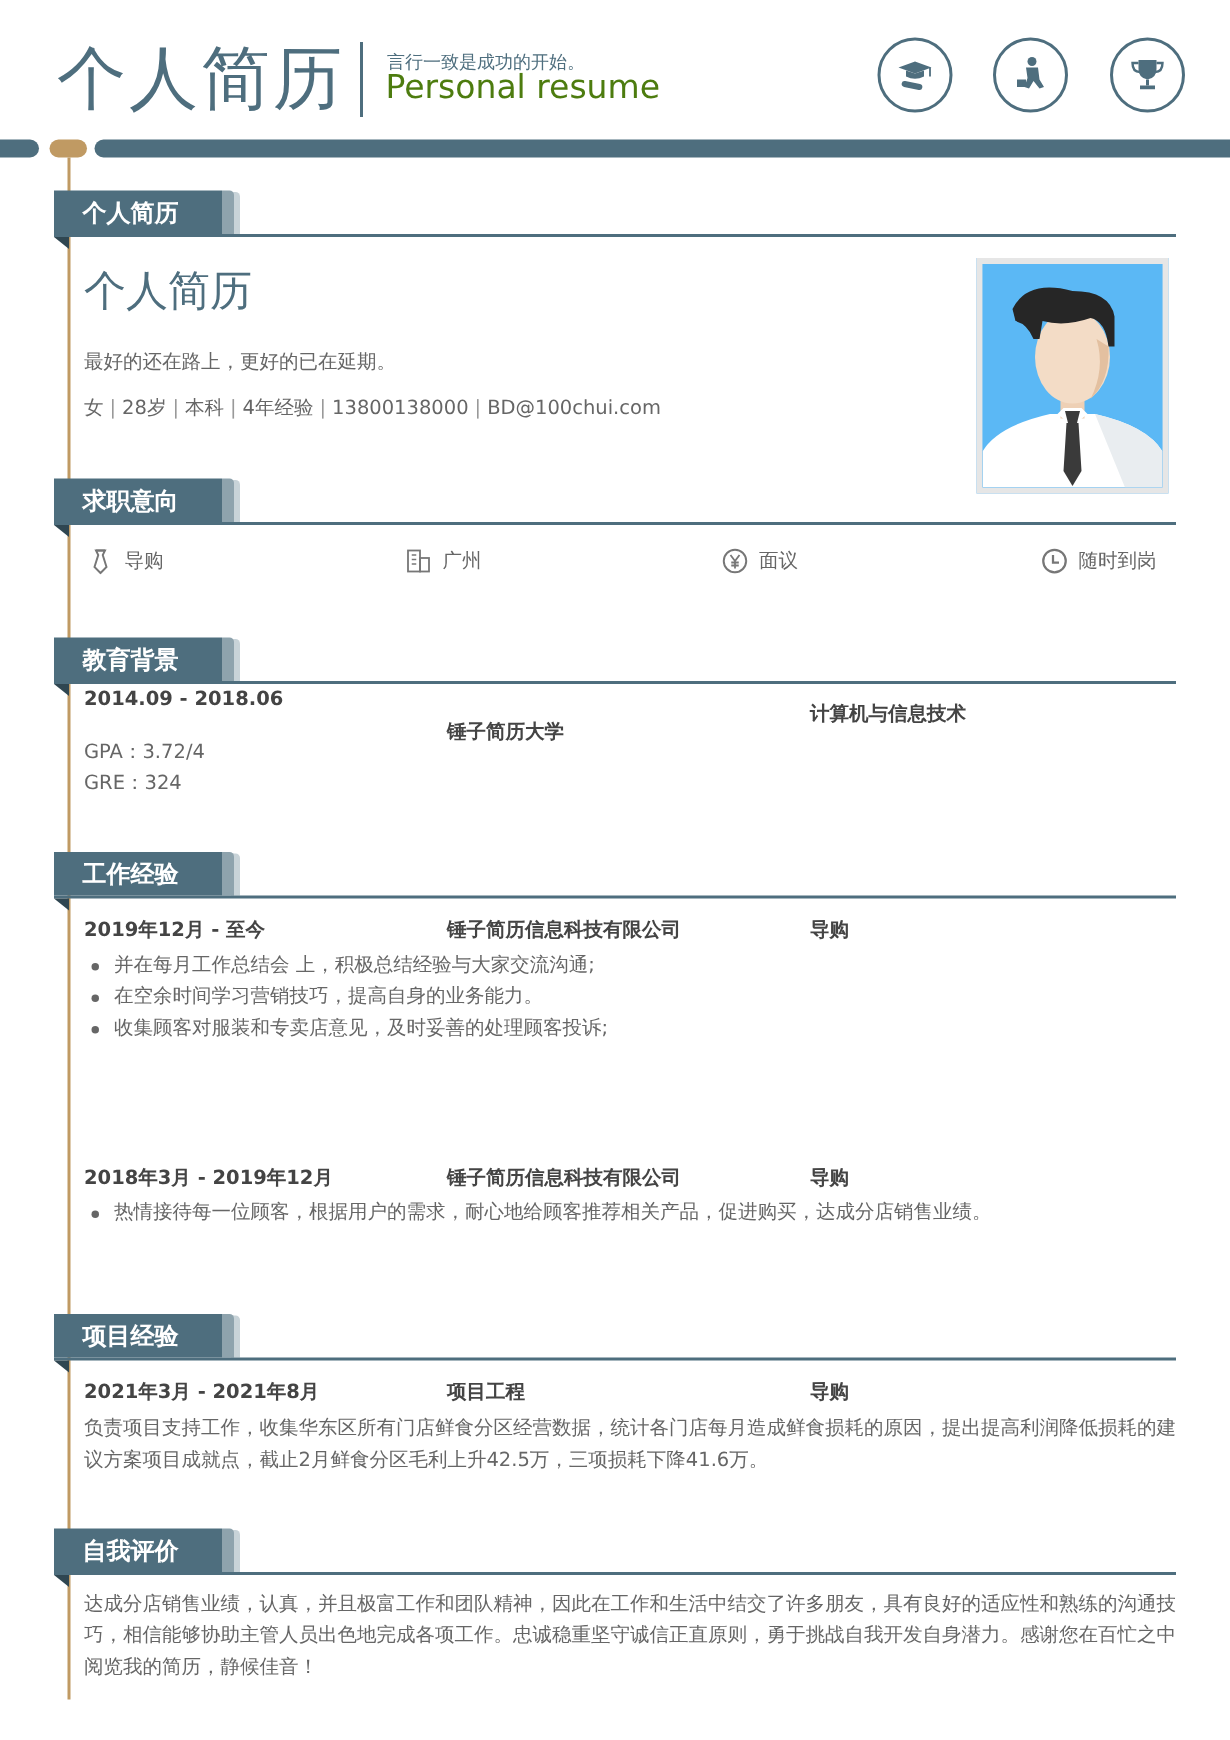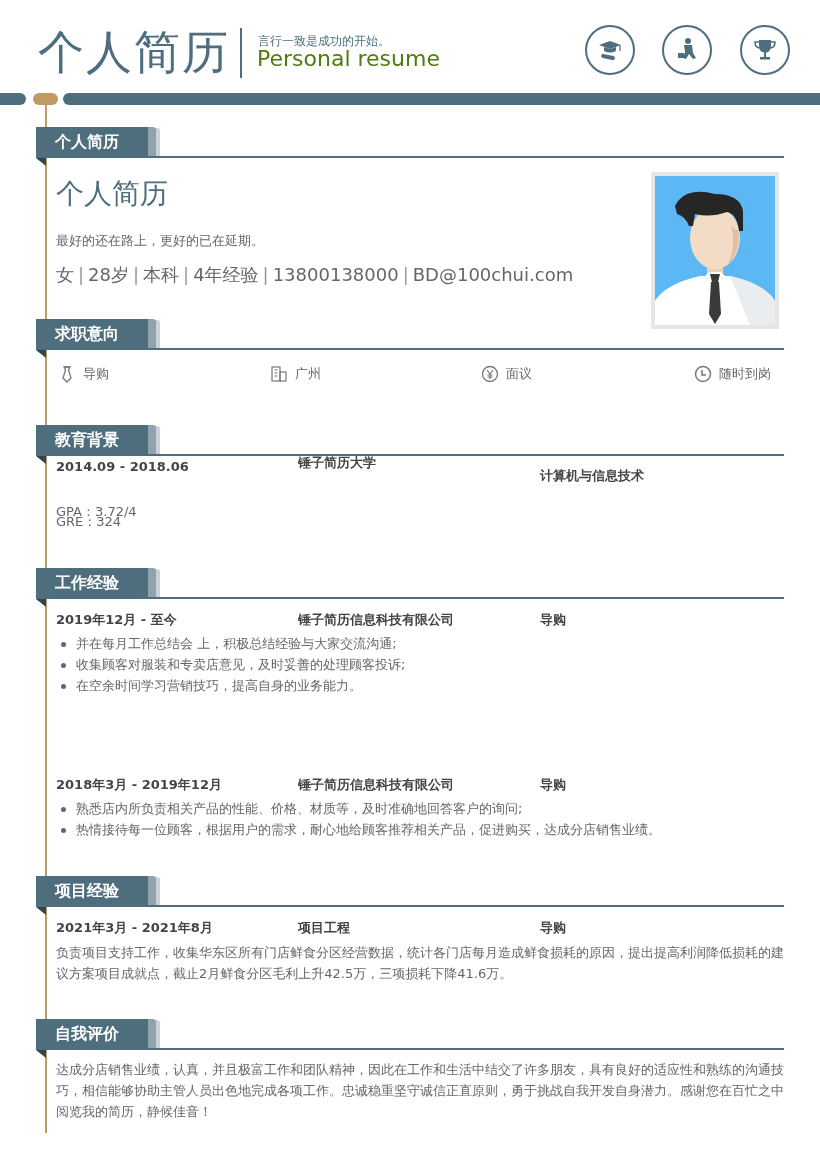--- a/index.html
+++ b/index.html
@@ -21,21 +21,21 @@
 
   .section-head { position: absolute; left: 36px; width: 748px; height: 32px; }
   .sh-tab { position: absolute; left: 0; top: 0; height: 29px; width: 112px; background: #4e6e7e; color: #fff; font-weight: bold; font-size: 16px; line-height: 29px; padding-left: 19px; }
   .sh-shadow1 { position: absolute; left: 112px; top: 0; width: 8px; height: 29px; background: #8ea3ad; border-radius: 0 3px 0 0; }
   .sh-shadow2 { position: absolute; left: 118px; top: 1px; width: 6px; height: 28px; background: #c8d3d8; border-radius: 0 3px 0 0; }
   .sh-line { position: absolute; left: 0; top: 29px; width: 748px; height: 2px; background: #4e6e7e; }
   .sh-fold { position: absolute; left: 0; top: 31px; width: 0; height: 0; border-top: 8px solid #2f4651; border-left: 10px solid transparent; }
 
   .name { position: absolute; left: 56px; top: 175px; font-size: 28px; color: #4e6e7e; }
   .slogan { position: absolute; left: 56px; top: 232px; font-size: 13px; color: #666; }
-  .contacts { position: absolute; left: 56px; top: 263px; font-size: 18px; color: #666; }
+  .contacts { position: absolute; left: 56px; top: 263px; font-size: 13px; color: #666; }
   .contacts .sep { color: #999; margin: 0 4px; }
 
   .photo { position: absolute; left: 651px; top: 172px; width: 128px; height: 157px; border: 4px solid #e6e6e6; background: #5bb8f5; overflow: hidden; }
 
   .intent-row { position: absolute; top: 365px; font-size: 13px; color: #666; display: flex; align-items: center; }
   .intent-row svg { width: 18px; height: 18px; margin-right: 7px; }
 
   .edu-row { position: absolute; left: 56px; font-size: 13px; }
   .bold { font-weight: bold; color: #444; }
   .plain { color: #666; }
@@ -155,49 +155,48 @@
 </div>
 
 <div class="section-head" style="top:425px;">
   <div class="sh-shadow2"></div>
     <div class="sh-shadow1"></div>
   <div class="sh-tab">教育背景</div>
   <div class="sh-line"></div>
     <div class="sh-fold"></div>
 </div>
 <div class="edu-row bold" style="top:459px;">2014.09 - 2018.06</div>
-<div class="edu-row bold" style="top:454px; left:298px;">锤子简历大学</div>
+<div class="edu-row bold" style="top:479px; left:298px;">锤子简历大学</div>
 <div class="edu-row bold" style="top:467px; left:540px;">计算机与信息技术</div>
-<div class="edu-row plain" style="top:503px;text-align:center;">GPA：3.72/4</div>
+<div class="edu-row plain" style="top:492px;text-align:center;">GPA：3.72/4</div>
 <div class="edu-row plain" style="top:513px;">GRE：324</div>
 
 <div class="section-head" style="top:568px;">
   <div class="sh-shadow2"></div>
     <div class="sh-shadow1"></div>
   <div class="sh-tab">工作经验</div>
   <div class="sh-line"></div>
     <div class="sh-fold"></div>
 </div>
 <div class="job-head" style="top:611px;">
   <span style="left:0;">2019年12月 - 至今</span>
   <span style="left:242px;">锤子简历信息科技有限公司</span>
   <span style="left:484px;">导购</span>
 </div>
 <ul class="bullets" style="top:634px;">
   <li>并在每月工作总结会 上，积极总结经验与大家交流沟通;</li>
+  <li>在空余时间学习营销技巧，提高自身的业务能力。</li>
   <li>收集顾客对服装和专卖店意见，及时妥善的处理顾客投诉;</li>
-  <li>在空余时间学习营销技巧，提高自身的业务能力。</li>
 </ul>
 <div class="job-head" style="top:776px;">
   <span style="left:0;">2018年3月 - 2019年12月</span>
   <span style="left:242px;">锤子简历信息科技有限公司</span>
   <span style="left:484px;">导购</span>
 </div>
 <ul class="bullets" style="top:799px;">
-  <li>熟悉店内所负责相关产品的性能、价格、材质等，及时准确地回答客户的询问;</li>
   <li>热情接待每一位顾客，根据用户的需求，耐心地给顾客推荐相关产品，促进购买，达成分店销售业绩。</li>
 </ul>
 
 <div class="section-head" style="top:876px;">
   <div class="sh-shadow2"></div>
     <div class="sh-shadow1"></div>
   <div class="sh-tab">项目经验</div>
   <div class="sh-line"></div>
     <div class="sh-fold"></div>
 </div>

